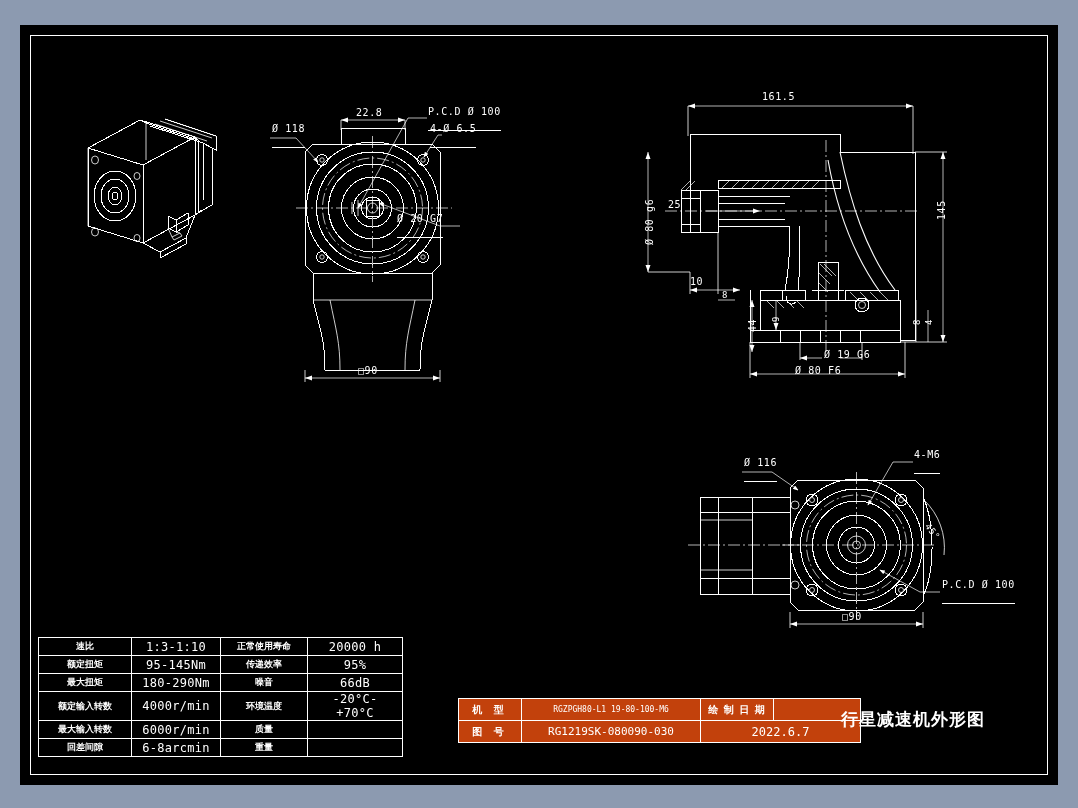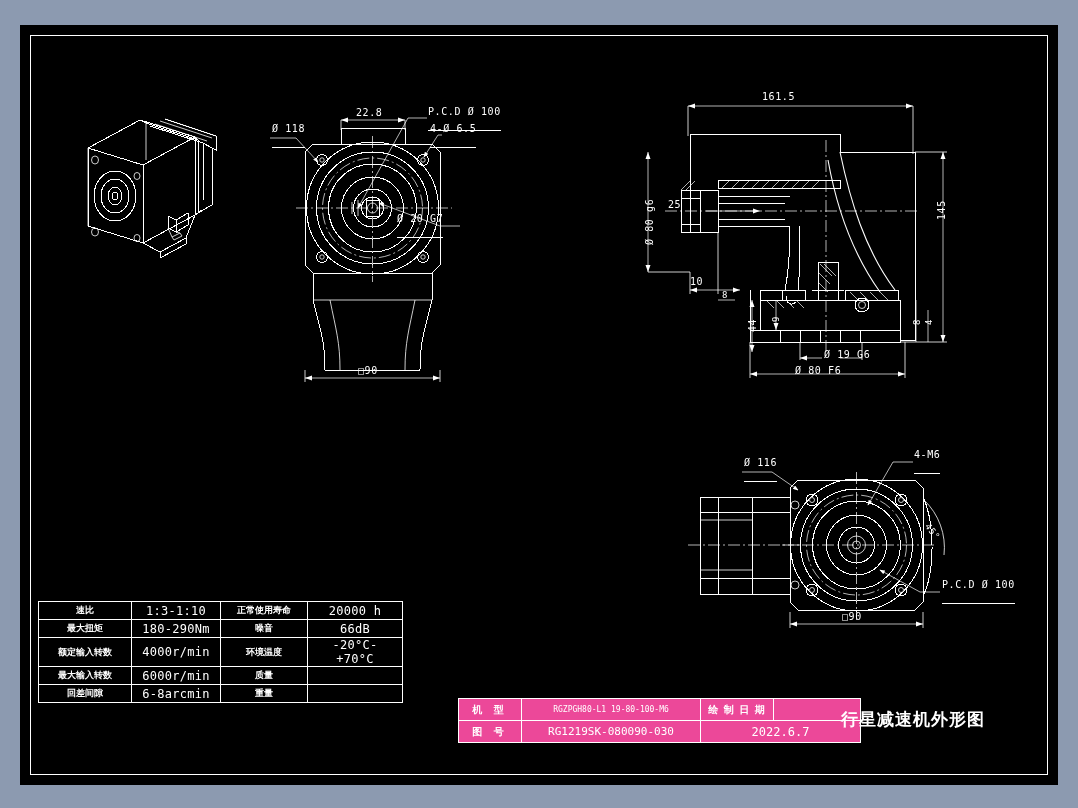--- a/index.html
+++ b/index.html
@@ -36,21 +36,21 @@
     font-family:"DejaVu Sans Mono","Liberation Mono",monospace;
     font-size:10px;letter-spacing:0.6px;white-space:nowrap;
     line-height:1;
   }
   .txt.u{border-bottom:1px solid #fff;padding-bottom:13px;}
   .txt.sm{font-size:9px;}
   .txt.vt{transform-origin:0 0;}
 
   
   .spectable{
-    position:absolute;left:38px;top:601px;
+    position:absolute;left:38px;top:637px;
     border-collapse:collapse;
     color:#fff;background:#000;
   }
   .spectable td{
     border:1px solid #ffffff;
     height:17px;
     font-size:12px;
     text-align:center;
     padding:0 2px;
     font-family:"DejaVu Sans Mono","Liberation Mono",monospace;
@@ -58,21 +58,21 @@
   }
   .spectable td.cn{
     font-family:"DejaVu Sans","Liberation Sans",sans-serif;
     font-size:9px;font-weight:bold;letter-spacing:0px;
   }
   .c1{width:88px;} .c2{width:84px;} .c3{width:82px;} .c4{width:90px;}
 
   
   .titleblock{
     position:absolute;left:458px;top:698px;
-    border-collapse:collapse;color:#fff;background:#ec4899;
+    border-collapse:collapse;color:#fff;background:#c2410c;
   }
   .titleblock td{
     border:1px solid #ffffff;height:21px;
     text-align:center;vertical-align:middle;
     font-size:11px;
     font-family:"DejaVu Sans Mono","Liberation Mono",monospace;
     padding:0 3px;
   }
   .titleblock td.cn{
     font-family:"DejaVu Sans","Liberation Sans",sans-serif;
@@ -422,20 +422,26 @@
 
   <table class="spectable">
     <tbody>
       <tr>
         <td class="cn c1">速比</td>
         <td class="c2">1:3-1:10</td>
         <td class="cn c3">正常使用寿命</td>
         <td class="c4">20000 h</td>
       </tr>
       <tr>
+        <td class="cn c1">额定扭矩</td>
+        <td class="c2">95-145Nm</td>
+        <td class="cn c3">传递效率</td>
+        <td class="c4">95%</td>
+      </tr>
+      <tr>
         <td class="cn c1">最大扭矩</td>
         <td class="c2">180-290Nm</td>
         <td class="cn c3">噪音</td>
         <td class="c4">66dB</td>
       </tr>
       <tr>
         <td class="cn c1">额定输入转数</td>
         <td class="c2">4000r/min</td>
         <td class="cn c3">环境温度</td>
         <td class="c4">-20°C- +70°C</td>

